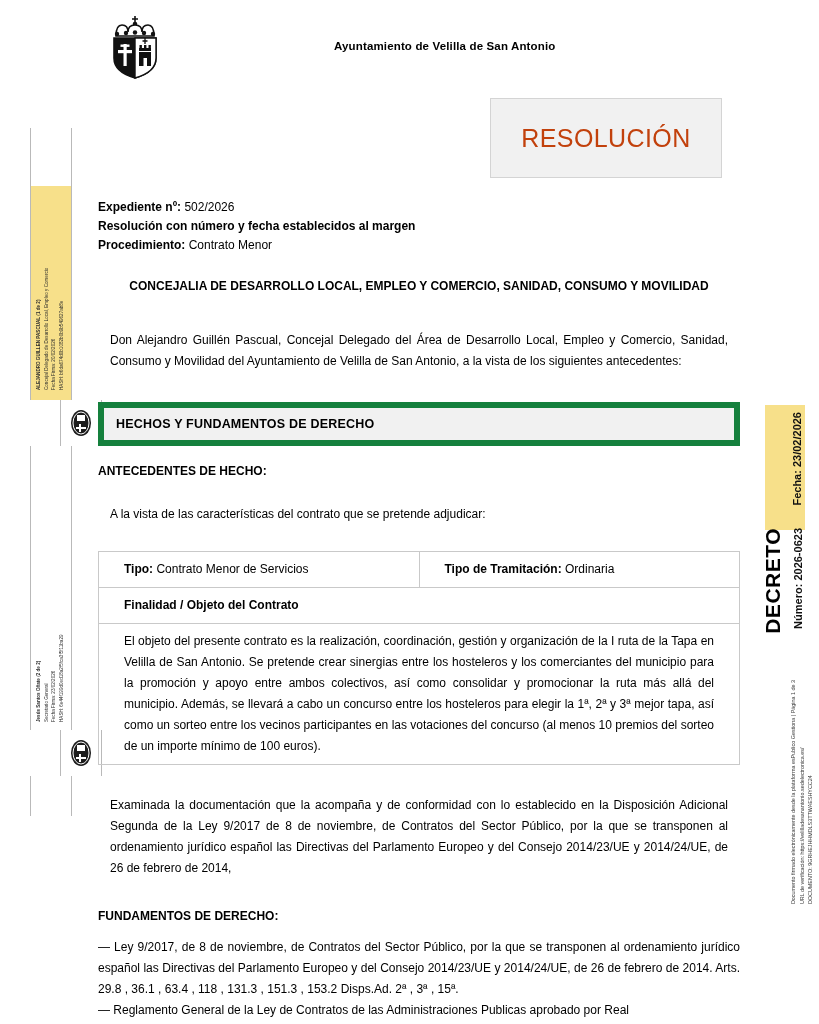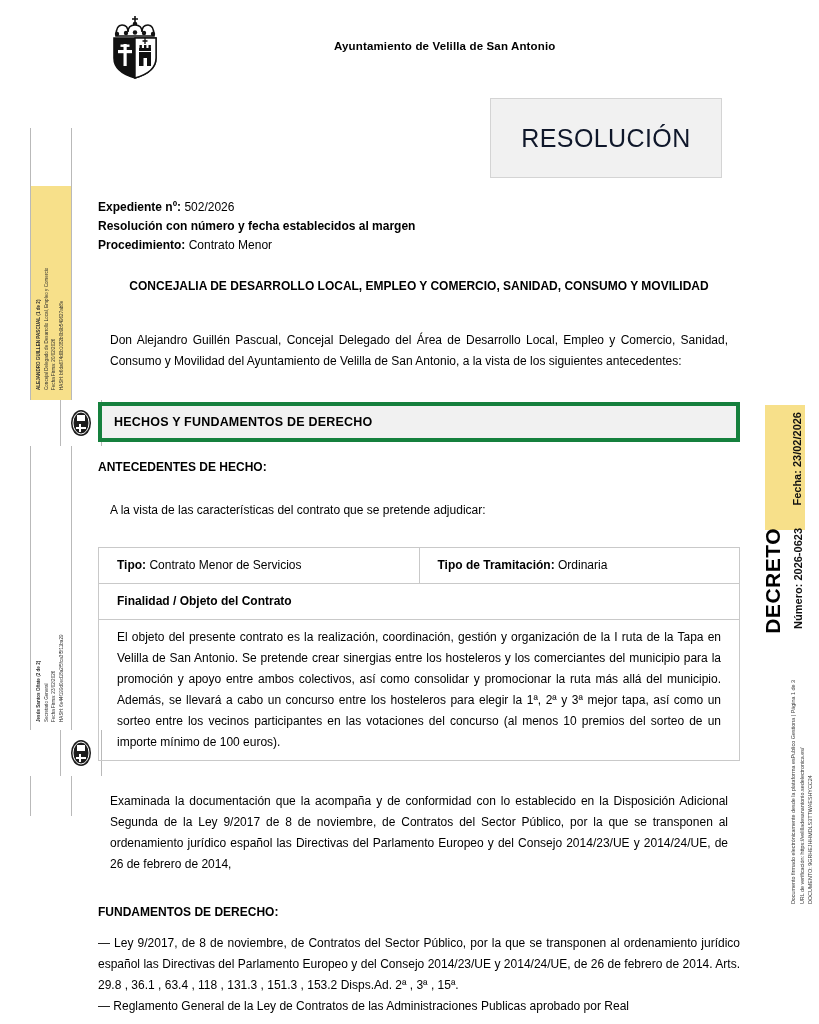--- a/index.html
+++ b/index.html
@@ -88,21 +88,21 @@
     font-size:11.5px;font-weight:bold;letter-spacing:0.15px;
   }
 
   .resolucion-box{
     position:absolute;left:392px;top:98px;
     width:230px;height:78px;
     background:#f1f1f1;border:1px solid #d4d4d4;
     display:flex;align-items:center;justify-content:center;
   }
   .resolucion-box span{
-    font-size:25px;letter-spacing:0.4px;color:#0f172a;
+    font-size:25px;letter-spacing:0.4px;color:#c2410c;
   }
 
   .body-content{position:absolute;left:0;top:198px;width:642px;}
 
   .meta-line{font-size:12px;line-height:19px;}
   .meta-line b{font-weight:bold;}
 
   .dept-title{
     text-align:center;font-size:12px;font-weight:bold;
     line-height:19px;margin-top:22px;padding:0 10px;
@@ -110,34 +110,34 @@
 
   p.just{
     text-align:justify;font-size:12px;line-height:21px;margin:12px;
   }
 
   .gap-22{height:22px;}
   .gap-18{height:18px;}
   .gap-14{height:14px;}
 
   .section-bar{
-    background:#f1f1f1;border:4px solid #15803d;
+    background:#f1f1f1;border:6px solid #15803d;
     padding:9px 12px;font-size:12.5px;font-weight:bold;
     letter-spacing:0.2px;box-sizing:border-box;
   }
 
   .sub-head{font-size:12px;font-weight:bold;}
 
   table.contract{
     width:100%;border-collapse:collapse;font-size:12px;
     table-layout:fixed;
   }
   table.contract td{
     border:1px solid #c9c9c9;
-    padding:7px 18px;
+    padding:7px 25px;
     vertical-align:top;
     line-height:21px;
     margin-top:18px;
   }
   table.contract td b{font-weight:bold;}
   td.obj-text{text-align:justify;line-height:21px;}
 
   .fd-item{font-size:12px;line-height:21px;text-align:justify;margin:0;}
 </style>
 </head>

